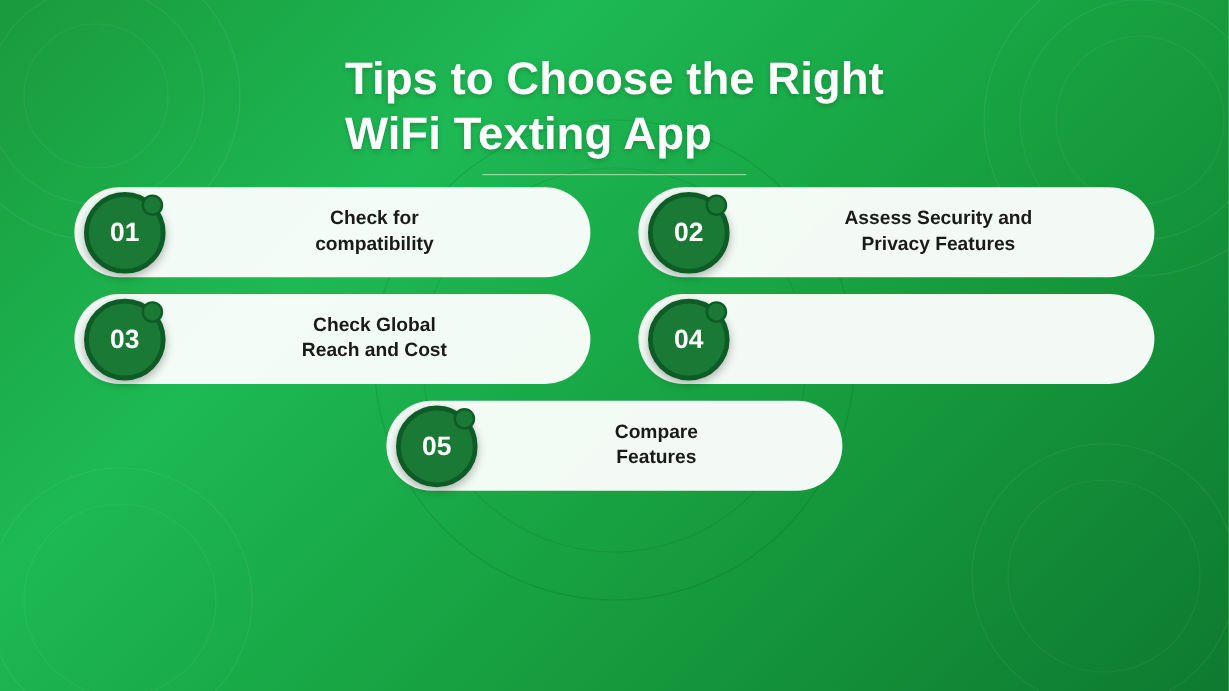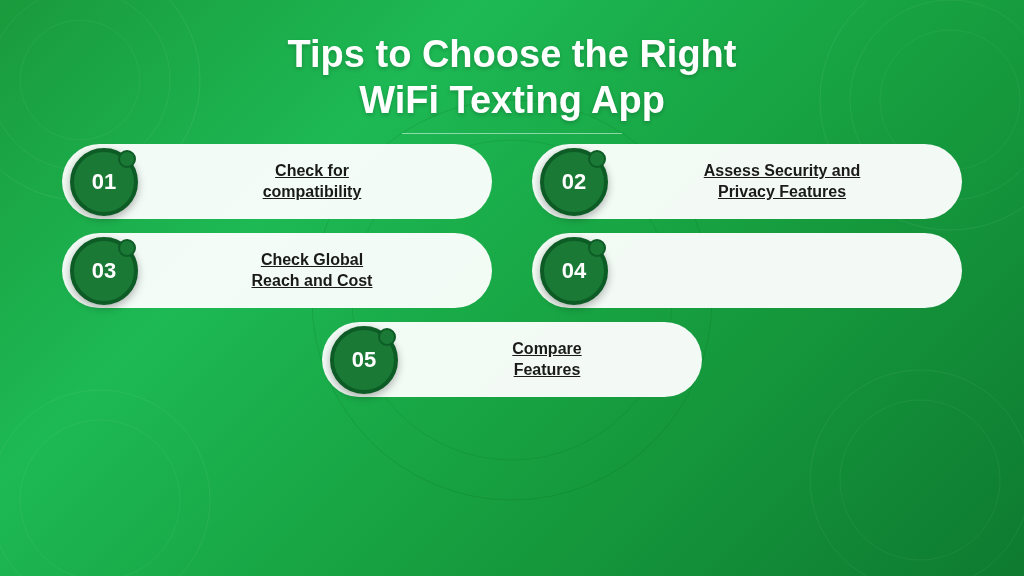--- a/index.html
+++ b/index.html
@@ -30,22 +30,22 @@
       position: absolute;
       top: 0;
       left: 0;
       width: 100%;
       height: 100%;
       overflow: hidden;
       pointer-events: none;
     }
 
     .header-section {
-      text-align: center;
-      padding-top: 32px;
+      text-align: left;
+      padding-top: 44px;
       margin-bottom: 10px;
       z-index: 1;
     }
 
     .main-title {
       color: #ffffff;
       font-size: 38px;
       font-weight: 800;
       line-height: 1.2;
       text-shadow: 0 2px 4px rgba(0,0,0,0.2);
@@ -122,21 +122,20 @@
       z-index: 1;
     }
 
     .tip-label {
       color: #1a1a1a;
       font-size: 16px;
       font-weight: 600;
       text-align: center;
       flex: 1;
       line-height: 1.3;
-      text-decoration: underline;
     }
 
     .center-card {
       width: 380px;
     }
   </style>
 </head>
 <body>
 
 <div class="background">

